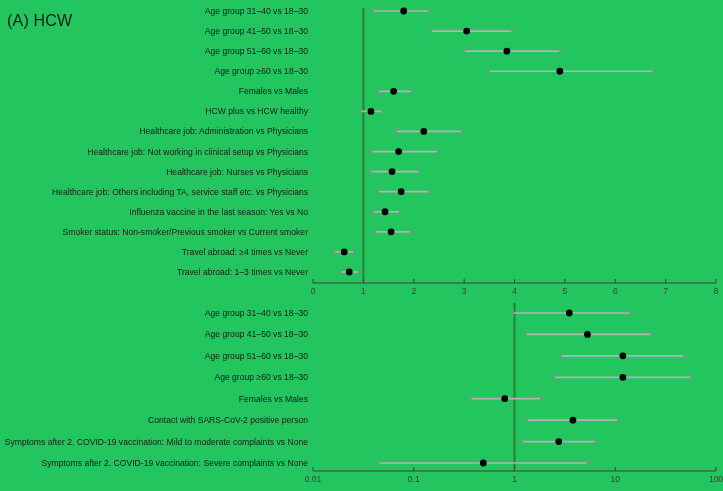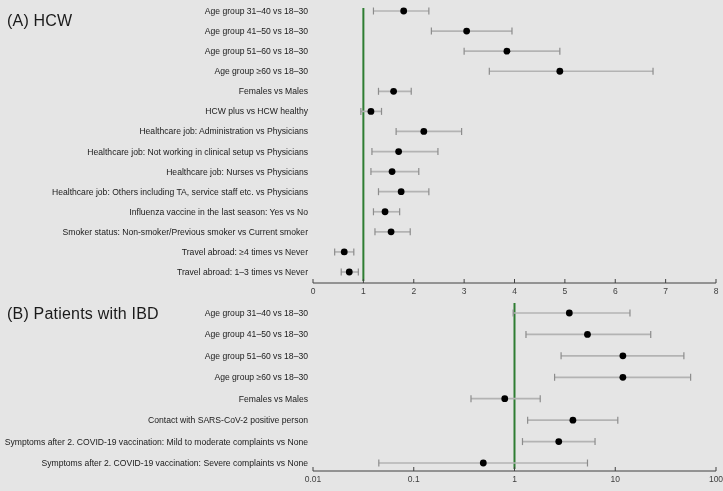--- a/index.html
+++ b/index.html
@@ -1,40 +1,39 @@
 <!DOCTYPE html>
 <html><head>
 <meta charset="utf-8">
 <style>
   html, body { margin: 0; padding: 0; background: #ffffff; }
   .figure {
     position: relative;
     width: 723px; height: 491px;
-    background: #e5e5e5;
+    background: #22c55e;
     font-family: "Liberation Sans", sans-serif;
     overflow: hidden;
   }
   .panel-title {
     position: absolute;
     left: 7px;
     font-size: 16px;
     color: #1a1a1a;
     letter-spacing: 0.2px;
     white-space: nowrap;
   }
   #title-a { top: 12px; }
   #title-b { top: 305px; }
   svg text { font-family: "Liberation Sans", sans-serif; }
 </style>
 </head>
 <body>
 
 <div class="figure">
   <div class="panel-title" id="title-a">(A) HCW</div>
-  <div class="panel-title" id="title-b">(B) Patients with IBD</div>
   <svg id="plot" width="723" height="491" viewBox="0 0 723 491">
       <line x1="363.375" y1="8" x2="363.375" y2="281" stroke="#2e7d32" stroke-width="2"></line>
       <text x="308" y="14" text-anchor="end" font-size="8.6" fill="#1a1a1a">Age group 31–40 vs 18–30</text>
       <line x1="373.45" y1="11" x2="428.8625" y2="11" stroke="#b3b3b3" stroke-width="1.7"></line>
       <line x1="373.45" y1="7.5" x2="373.45" y2="14.5" stroke="#8c8c8c" stroke-width="1.2"></line>
       <line x1="428.8625" y1="7.5" x2="428.8625" y2="14.5" stroke="#8c8c8c" stroke-width="1.2"></line>
       <circle cx="403.675" cy="11" r="3.4" fill="#000000"></circle>
       <text x="308" y="34.07692307692308" text-anchor="end" font-size="8.6" fill="#1a1a1a">Age group 41–50 vs 18–30</text>
       <line x1="431.38125" y1="31.076923076923077" x2="511.98125000000005" y2="31.076923076923077" stroke="#b3b3b3" stroke-width="1.7"></line>
       <line x1="431.38125" y1="27.576923076923077" x2="431.38125" y2="34.57692307692308" stroke="#8c8c8c" stroke-width="1.2"></line>

